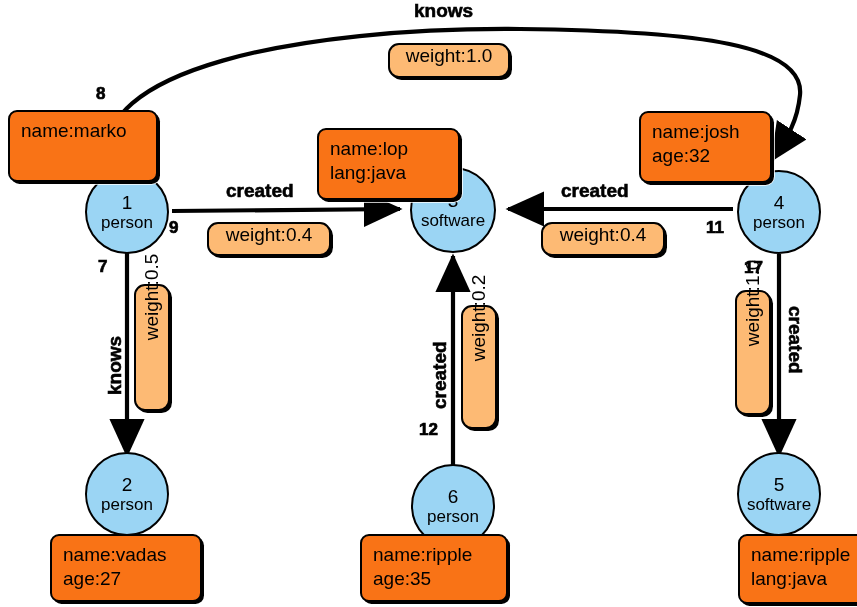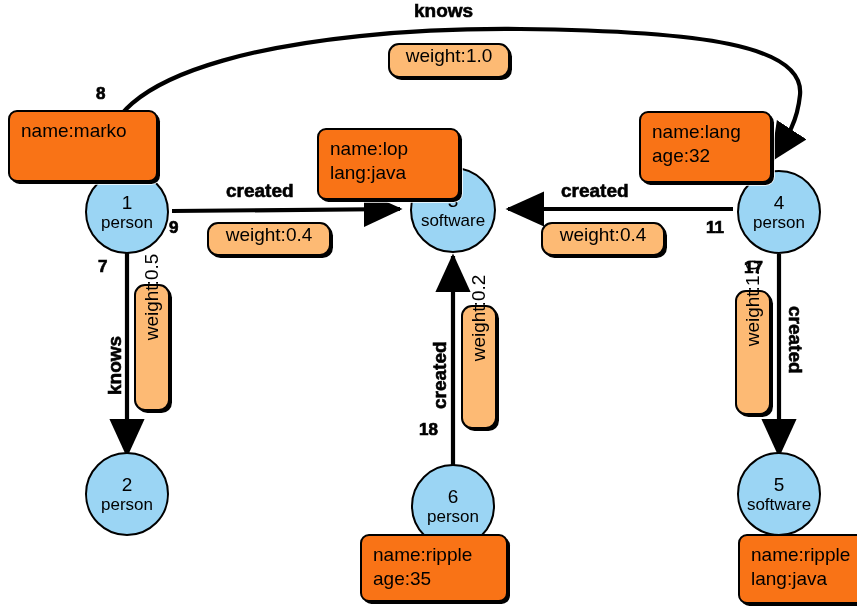--- a/index.html
+++ b/index.html
@@ -142,28 +142,32 @@
 
   <div class="node" style="left:411px; top:464px; width:84px; height:84px;">
     <span class="nid">6</span>
     <span class="ntype">person</span>
   </div>
 
   <div class="propbox" style="left:8px; top:110px; width:150px; height:72px;">
     <div>name:marko</div>
   </div>
 
+  <div class="propbox" style="left:50px; top:534px; width:152px; height:68px;">
+    <div>name:vadas</div>
+    <div>age:27</div>
+  </div>
 
   <div class="propbox" style="left:317px; top:128px; width:143px; height:72px;">
     <div>name:lop</div>
     <div>lang:java</div>
   </div>
 
   <div class="propbox" style="left:639px; top:111px; width:133px; height:72px;">
-    <div>name:lang</div>
+    <div>name:josh</div>
     <div>age:32</div>
   </div>
 
   <div class="propbox" style="left:738px; top:534px; width:150px; height:70px;">
     <div>name:ripple</div>
     <div>lang:java</div>
   </div>
 
   <div class="propbox" style="left:360px; top:534px; width:148px; height:68px;">
     <div>name:ripple</div>
@@ -197,15 +201,15 @@
   <div class="elabel vert-down" style="left:806px; top:306px; transform:rotate(90deg);">created</div>
   <div class="wbox vert-up" style="left:735px; top:290px; width:36px; height:125px;">
     <span>weight:1.0</span>
   </div>
   <div class="enum" style="left:744px; top:258px;">17</div>
 
   <div class="elabel vert-up" style="left:429px; top:409px; transform:rotate(-90deg);">created</div>
   <div class="wbox vert-up" style="left:461px; top:305px; width:36px; height:124px;">
     <span>weight:0.2</span>
   </div>
-  <div class="enum" style="left:419px; top:420px;">18</div>
+  <div class="enum" style="left:419px; top:420px;">12</div>
 
 </div>
 
 </body></html>

